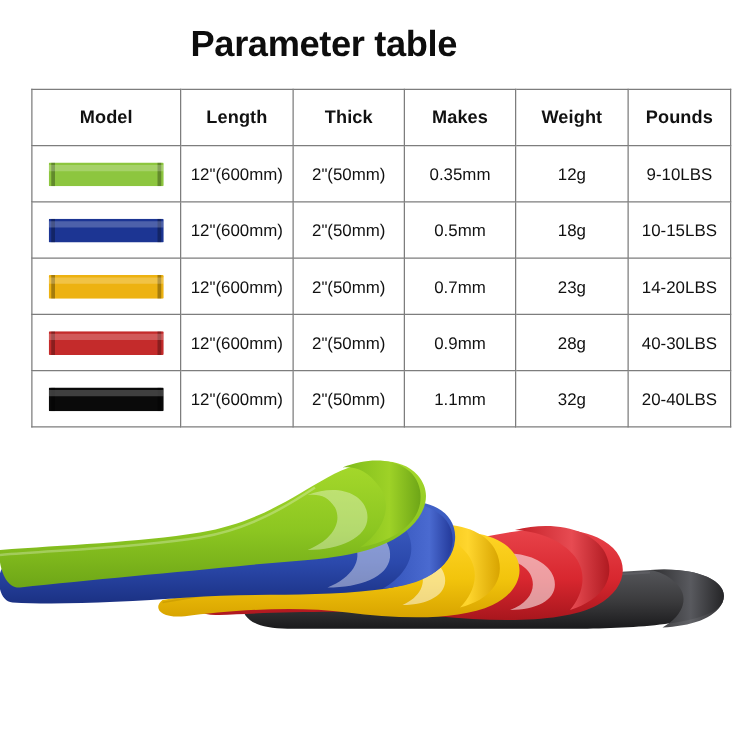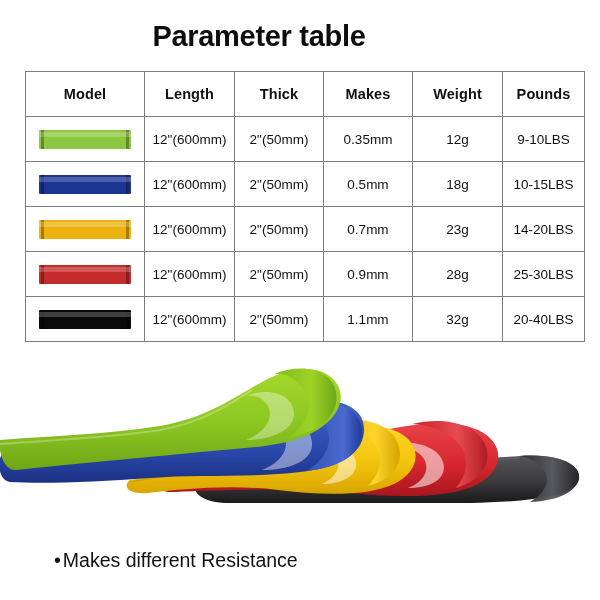--- a/index.html
+++ b/index.html
@@ -204,21 +204,21 @@
             <span class="body" style="background: rgb(196, 43, 43);"></span>
             <span class="edge-l"></span>
             <span class="edge-r"></span>
             <span class="gloss"></span>
           </div>
         </td>
         <td class="cell-dim">12"(600mm)</td>
         <td class="cell-dim">2"(50mm)</td>
         <td class="cell-thick">0.9mm</td>
         <td class="cell-weight">28g</td>
-        <td class="cell-pounds">25-30LBS</td>
+        <td class="cell-pounds">40-30LBS</td>
       </tr>
 
       <tr>
         <td>
           <div class="swatch">
             <span class="body" style="background: rgb(10, 10, 10);"></span>
             <span class="edge-l"></span>
             <span class="edge-r"></span>
             <span class="gloss"></span>
           </div>
@@ -339,16 +339,13 @@
       <path d="M274 22 C304 10, 332 18, 336 40 C340 64, 318 80, 288 86
                C308 72, 314 52, 304 38 C294 24, 284 21, 274 22 Z" fill="url(#gGreen2)"></path>
       <path d="M246 44 C272 34, 294 44, 294 62 C294 78, 272 88, 246 88
                C266 80, 274 66, 268 54 C262 45, 256 43, 246 44 Z" fill="#ffffff" opacity="0.35"></path>
       <path d="M0 92 C50 88, 110 86, 160 78 C200 71, 228 54, 252 38" stroke="#ffffff" stroke-width="2" fill="none" opacity="0.28"></path>
     </g>
   </svg>
 </div>
 
 <div class="captions">
-  <div class="caption caption-right">
-    <span class="bullet">•</span><span>Makes different Resistance</span>
-  </div>
 </div>
 
 </body></html>

